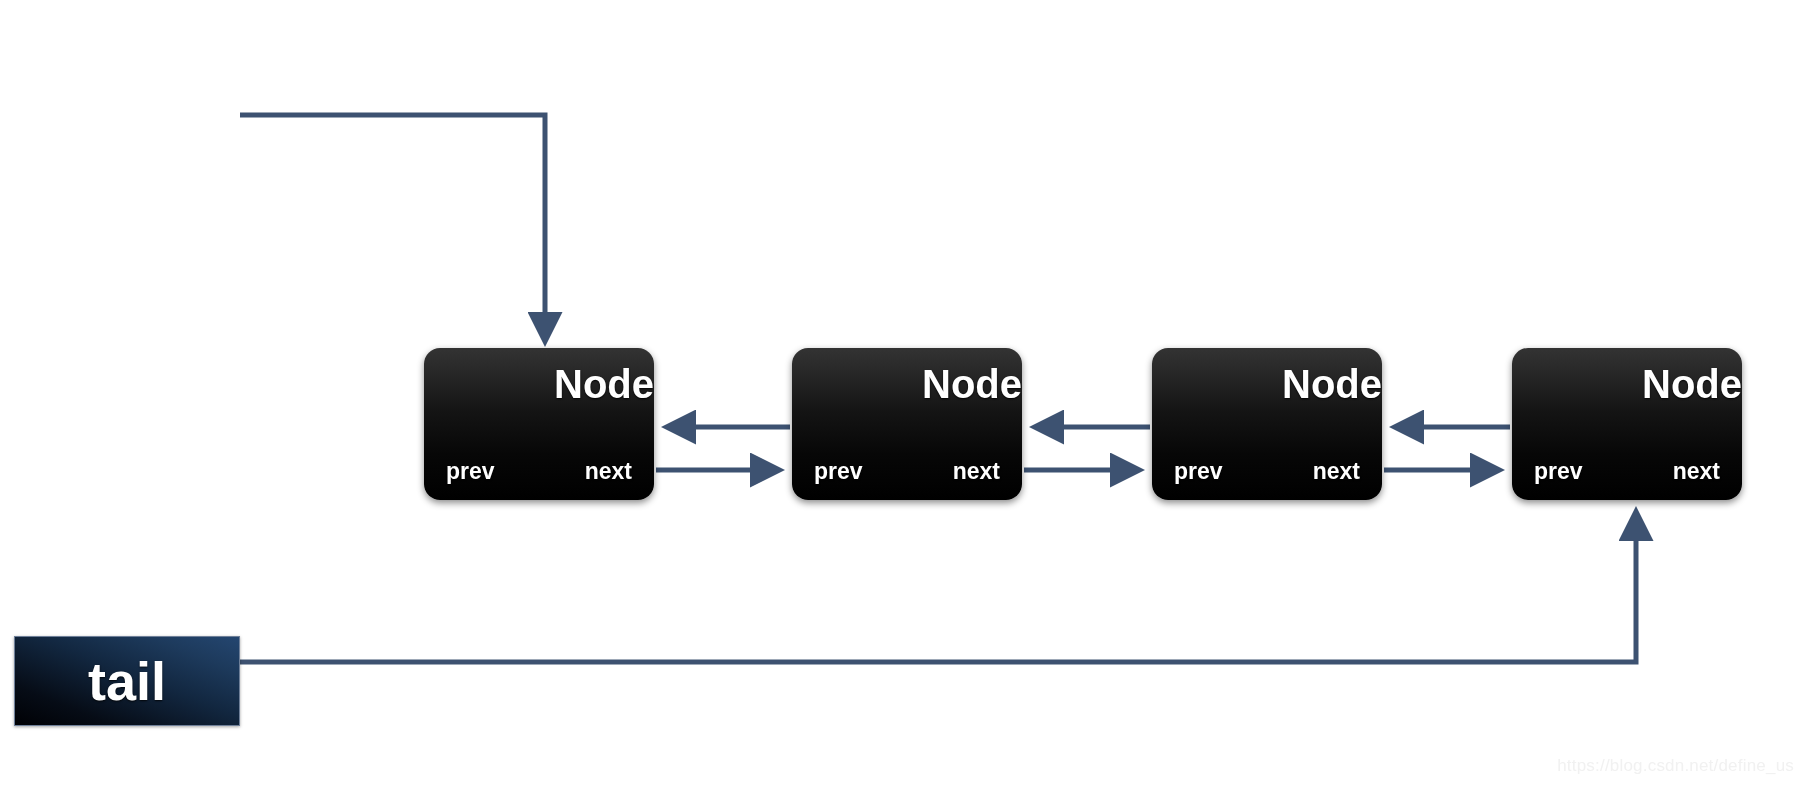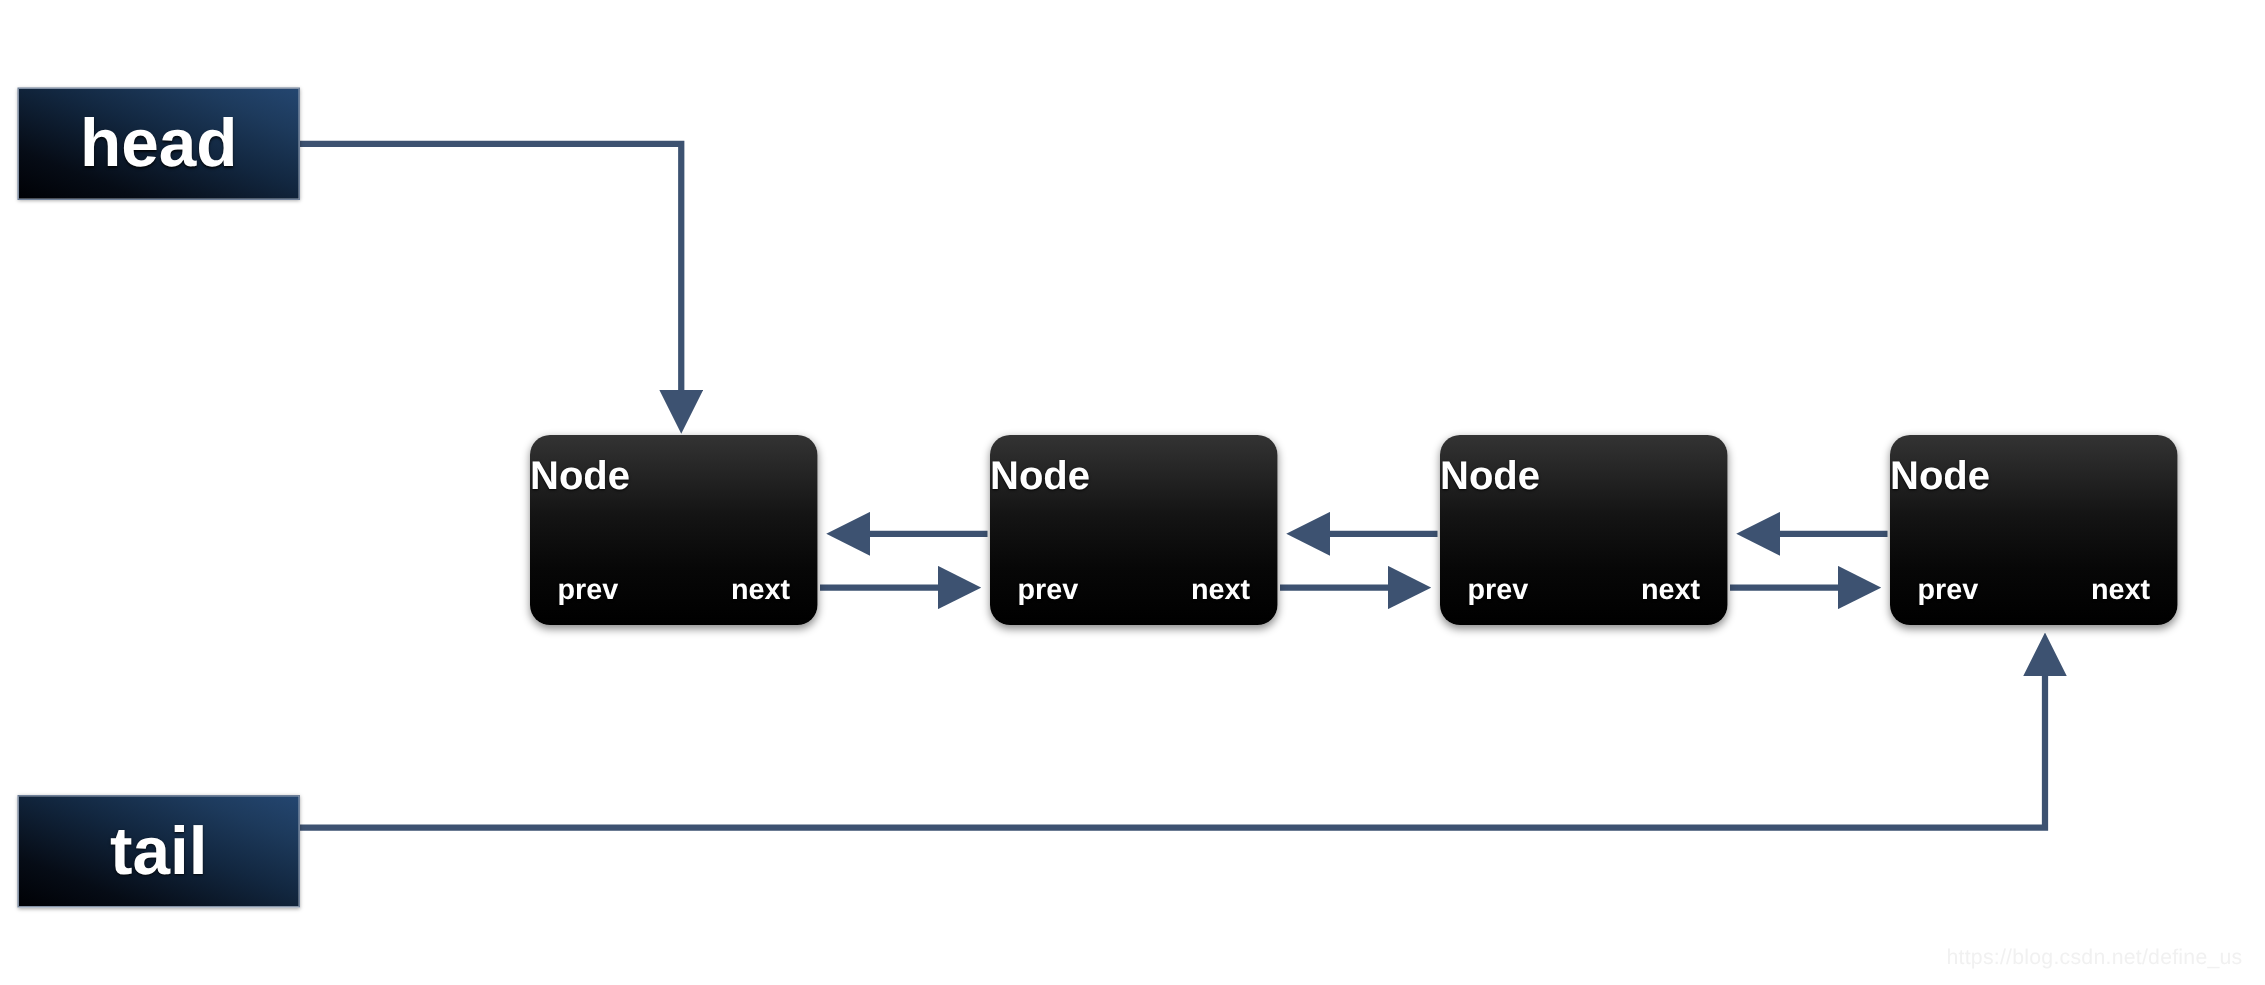--- a/index.html
+++ b/index.html
@@ -58,23 +58,23 @@
     border-radius: 16px;
     background: linear-gradient(to bottom, #333333 0%, #262626 18%, #141414 42%, #070707 70%, #000000 100%);
     box-shadow: 0 3px 7px rgba(0,0,0,0.45);
     box-sizing: border-box;
   }
   .node-title {
     position: absolute;
     top: 16px;
     left: 0;
     right: 0;
-    text-align: left;
+    text-align: right;
     color: #ffffff;
-    font-size: 32px;
+    font-size: 40px;
     font-weight: bold;
     line-height: 1;
     text-shadow: 0 1px 2px rgba(0,0,0,0.9);
   }
   .node-fields {
     position: absolute;
     bottom: 17px;
     left: 22px;
     right: 22px;
     display: flex;
@@ -135,23 +135,20 @@
 
     <line x1="1150" y1="427" x2="1036" y2="427" stroke="#3d5271" stroke-width="5" marker-end="url(#ah-left)"></line>
 
     <line x1="1024" y1="470" x2="1138" y2="470" stroke="#3d5271" stroke-width="5" marker-end="url(#ah-right)"></line>
 
     <line x1="1510" y1="427" x2="1396" y2="427" stroke="#3d5271" stroke-width="5" marker-end="url(#ah-left)"></line>
 
     <line x1="1384" y1="470" x2="1498" y2="470" stroke="#3d5271" stroke-width="5" marker-end="url(#ah-right)"></line>
   </svg>
 
-  <div class="ptr-box" id="head-box">
-    <span class="ptr-label">head</span>
-  </div>
 
   <div class="ptr-box" id="tail-box">
     <span class="ptr-label">tail</span>
   </div>
 
   <div class="node-box" id="node-1">
     <div class="node-title">Node</div>
     <div class="node-fields">
       <span class="node-field">prev</span>
       <span class="node-field">next</span>

